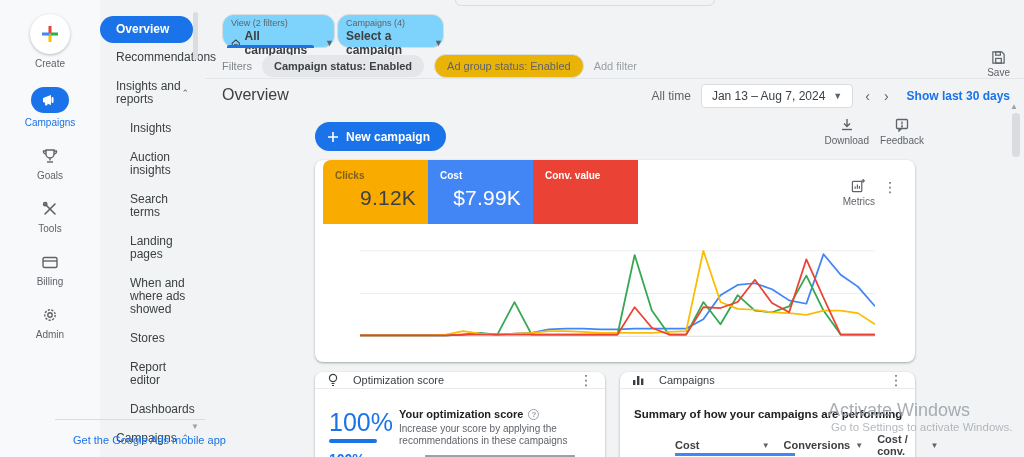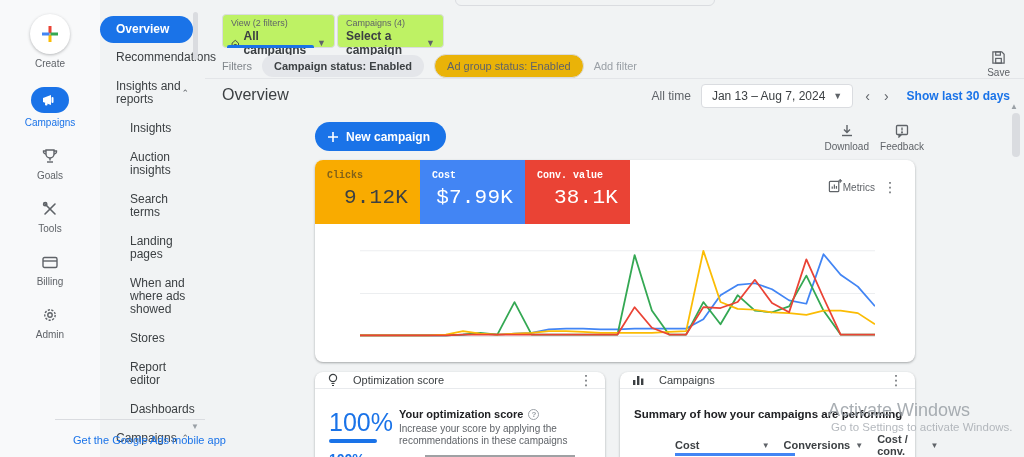--- a/index.html
+++ b/index.html
@@ -24,21 +24,21 @@
   .nav-chevron { color:#5f6368; font-size:9px; margin-right:8px; }
   .nav-scroll { position:absolute; right:7px; top:12px; width:5px; height:48px; background:#dadce0; border-radius:3px; }
   .nav-scroll-down { position:absolute; right:6px; bottom:26px; font-size:8px; color:#9aa0a6; }
   .nav-footer { position:absolute; left:-45px; bottom:0; width:150px; border-top:1px solid #dadce0; padding:13px 0 10px 12px; display:flex; align-items:center; gap:6px; background:transparent; cursor:pointer; white-space:nowrap; }
   .nav-footer span { font-size:11px; color:#1a73e8; }
 
   
   .main { position:absolute; left:205px; top:0; width:819px; height:457px; }
   .search-partial { position:absolute; left:250px; top:-6px; width:260px; height:12px; border:1px solid #dadce0; border-radius:6px; background:#f1f3f4; }
 
-  .combo { position:absolute; top:14px; height:34px; background:#bef264; border:1px solid #dadce0; border-radius:4px; padding:3px 8px 3px 8px; cursor:pointer; }
+  .combo { position:absolute; top:14px; height:34px; background:#7dd3fc; border:1px solid #dadce0; border-radius:12px; padding:3px 0 3px 8px; cursor:pointer; }
   .combo .small-label { font-size:9px; color:#5f6368; }
   .combo .value-row { display:flex; align-items:center; gap:4px; font-size:12px; font-weight:bold; color:#3c4043; margin-top:1px; }
   .combo .caret { color:#5f6368; font-size:9px; margin-left:6px; }
   .combo-underline { position:absolute; left:4px; right:20px; bottom:-1px; height:3px; background:#1a73e8; border-radius:2px 2px 0 0; }
 
   .filters-row { position:absolute; left:17px; top:54px; display:flex; align-items:center; gap:10px; }
   .filters-label { font-size:11px; color:#80868b; }
   .chip { font-size:11px; font-weight:bold; color:#3c4043; border-radius:14px; padding:5px 12px; white-space:nowrap; cursor:pointer; }
   .chip.filled { background:#e4e6ea; }
   .chip.outline { background:#eab308; border:1px solid #dadce0; font-weight:normal; color:#5f6368; }
@@ -50,31 +50,31 @@
 
   .page-title { position:absolute; left:17px; top:86px; font-size:16px; color:#3c4043; }
   .range-row { position:absolute; top:84px; right:14px; display:flex; align-items:center; gap:10px; }
   .range-label { font-size:12px; color:#5f6368; }
   .range-box { display:flex; align-items:center; gap:8px; background:#fff; border:1px solid #dadce0; border-radius:4px; padding:4px 10px; font-size:12px; color:#3c4043; cursor:pointer; }
   .range-box .caret { color:#5f6368; font-size:9px; }
   .pager { font-size:14px; color:#5f6368; cursor:pointer; padding:0 2px; }
   .last30 { font-size:12px; color:#1a73e8; font-weight:bold; cursor:pointer; margin-left:6px; }
 
   .new-campaign { position:absolute; left:110px; top:122px; height:29px; border-radius:15px; background:#1a73e8; color:#fff; border:none; display:flex; align-items:center; gap:7px; padding:0 16px 0 12px; font-size:12px; font-weight:bold; cursor:pointer; font-family:inherit; }
-  .icon-stack { position:absolute; top:124px; display:flex; flex-direction:column; align-items:center; cursor:pointer; }
+  .icon-stack { position:absolute; top:118px; display:flex; flex-direction:column; align-items:center; cursor:pointer; }
   .icon-stack span { font-size:10px; color:#5f6368; margin-top:3px; }
 
   
   .panel { position:absolute; left:110px; top:160px; width:600px; height:202px; background:#fff; border-radius:8px; box-shadow:0 1px 2px rgba(60,64,67,.3), 0 1px 3px rgba(60,64,67,.15); }
-  .scores { position:absolute; left:0; top:0; display:flex;font-family:Liberation Mono, monospace; }
+  .scores { position:absolute; left:8px; top:0; display:flex; }
   .score { width:105px; height:64px; padding:10px 12px; cursor:pointer; }
   .score:first-child { border-top-left-radius:8px; }
   .sc-label { font-size:10px; font-weight:bold; }
   .sc-value { font-size:21px; margin-top:5px; letter-spacing:.2px;text-align:right; }
-  .metrics-ctl { position:absolute; right:40px; top:18px; display:flex; flex-direction:row; align-items:center; cursor:pointer; }
+  .metrics-ctl { position:absolute; right:40px; top:18px; display:flex; flex-direction:column; align-items:center; cursor:pointer; }
   .metrics-ctl span { font-size:10px; color:#5f6368; margin-top:3px; }
   .kebab { color:#5f6368; font-size:14px; cursor:pointer; letter-spacing:0; line-height:14px; }
   .panel .kebab { position:absolute; right:18px; top:20px; }
   .chart-wrap { position:absolute; left:45px; right:40px; top:86px; height:95px; }
   .chart-dates { position:absolute; left:45px; right:40px; top:183px; display:flex; justify-content:space-between; font-size:10px; color:#5f6368; }
 
   
   .card { position:absolute; top:372px; background:#fff; border-radius:8px; box-shadow:0 1px 2px rgba(60,64,67,.3), 0 1px 3px rgba(60,64,67,.15); height:120px; }
   .card-head { height:17px; display:flex; align-items:center; padding:0 12px; border-bottom:1px solid #e8eaed; gap:14px; }
   .card-title { font-size:11px; color:#3c4043; flex:1; }
@@ -305,21 +305,20 @@
       <div class="score" style="background: rgb(249, 171, 0);">
         <div class="sc-label" style="color: rgb(128, 97, 26);">Clicks</div>
         <div class="sc-value" style="color: rgb(60, 64, 67);">9.12K</div>
       </div>
       <div class="score" style="background: rgb(66, 133, 244);">
         <div class="sc-label" style="color: rgb(255, 255, 255);">Cost</div>
         <div class="sc-value" style="color: rgb(255, 255, 255);">$7.99K</div>
       </div>
       <div class="score" style="background: rgb(234, 67, 53);">
         <div class="sc-label" style="color: rgb(255, 255, 255);">Conv. value</div>
-        <div class="sc-value" style="color: rgb(255, 255, 255);">38.1K</div>
       </div>
     </div>
     <div class="metrics-ctl">
       <svg width="15" height="15" viewBox="0 0 16 16" fill="none" stroke="#5f6368" stroke-width="1.3">
         <rect x="1.5" y="3.5" width="10" height="11" rx="1"></rect>
           <path d="M4.5 11.5 V9 M6.8 11.5 V7 M9 11.5 V8.5"></path>
           <path d="M13 1 V5 M11 3 H15"></path>
       </svg>
       <span>Metrics</span>
     </div>

